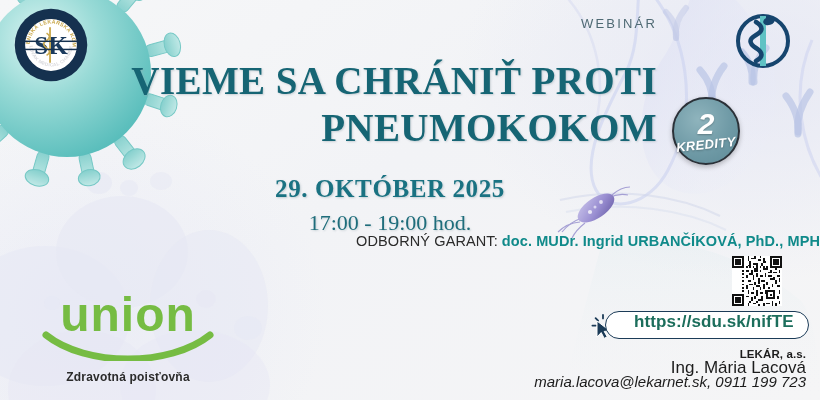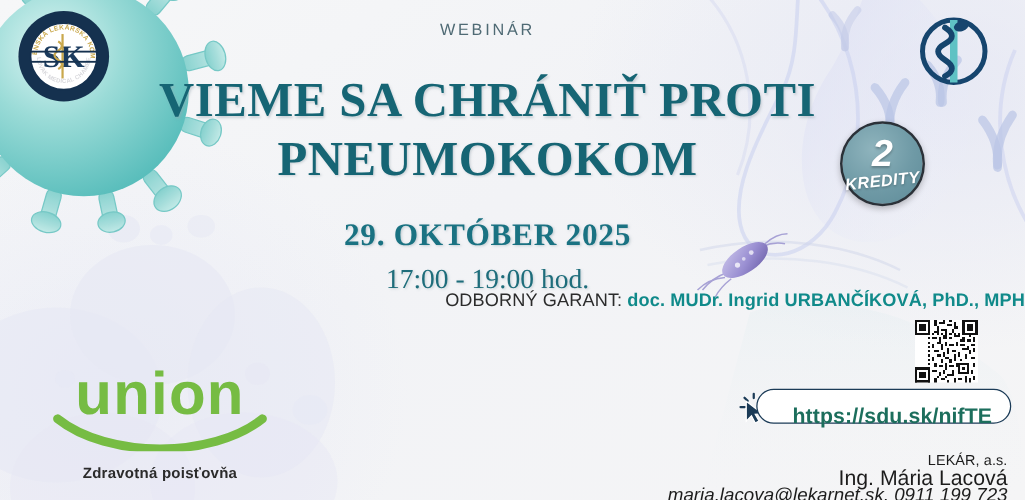--- a/index.html
+++ b/index.html
@@ -54,21 +54,21 @@
   }
   #credits .lbl {
     font-family:"Liberation Sans", sans-serif;
     font-weight:bold; font-style:italic;
     font-size:13px; letter-spacing:.4px; color:#fff;
     transform:rotate(-6deg);
     text-shadow:0 1px 2px rgba(0,0,0,.25);
   }
 
   
-  #headline { position:absolute; left:110px; top:16px; width:560px; text-align:center; }
+  #headline { position:absolute; left:97px; top:16px; width:560px; text-align:right; }
   #webinar-label {
     font-size:13px; letter-spacing:2.2px; color:#4f6a74; font-weight:normal;
   }
   #title {
     margin-top:26px;
     font-family:"Liberation Serif", serif;
     font-weight:bold;
     font-size:39px; line-height:47px;
     color:#166574;
     letter-spacing:.4px;
@@ -115,36 +115,36 @@
   
   #qr-code { position:absolute; left:729px; top:256px; width:56px; height:50px; }
 
   
   #registration-label {
     position:absolute; left:598px; top:290px;
     font-size:13.5px; font-weight:bold; color:#17506b; letter-spacing:.4px;
   }
   #url-pill {
     position:absolute; left:605px; top:311px;
-    height:28px; padding:16px 14px 0 28px;
+    height:28px; padding:0 14px 0 28px;
     border:1.6px solid #1b3b57; border-radius:15px;
     background:#ffffff;
-    display:flex; align-items:center;
+    display:flex; 
   }
   #url-text {
     font-size:17px; font-weight:bold; color:#1c6e5c; letter-spacing:.1px;
   }
   #cursor-icon { position:absolute; left:590px; top:313px; width:26px; height:26px; }
 
   
   #contact {
     position:absolute; right:14px; top:347px; width:290px;
     text-align:right; color:#1c1c1c; line-height:14px;
   }
-  #contact .c-org  { font-size:11.5px; font-weight:normal; letter-spacing:.1px;margin-top:15px; }
+  #contact .c-org  { font-size:11.5px; font-weight:bold; letter-spacing:.1px; }
   #contact .c-name { font-size:17px; }
   #contact .c-mail { font-size:15px;font-style:italic; }
 </style>
 </head>
 <body>
 
 <div id="banner">
 
   <div class="layer">
 

